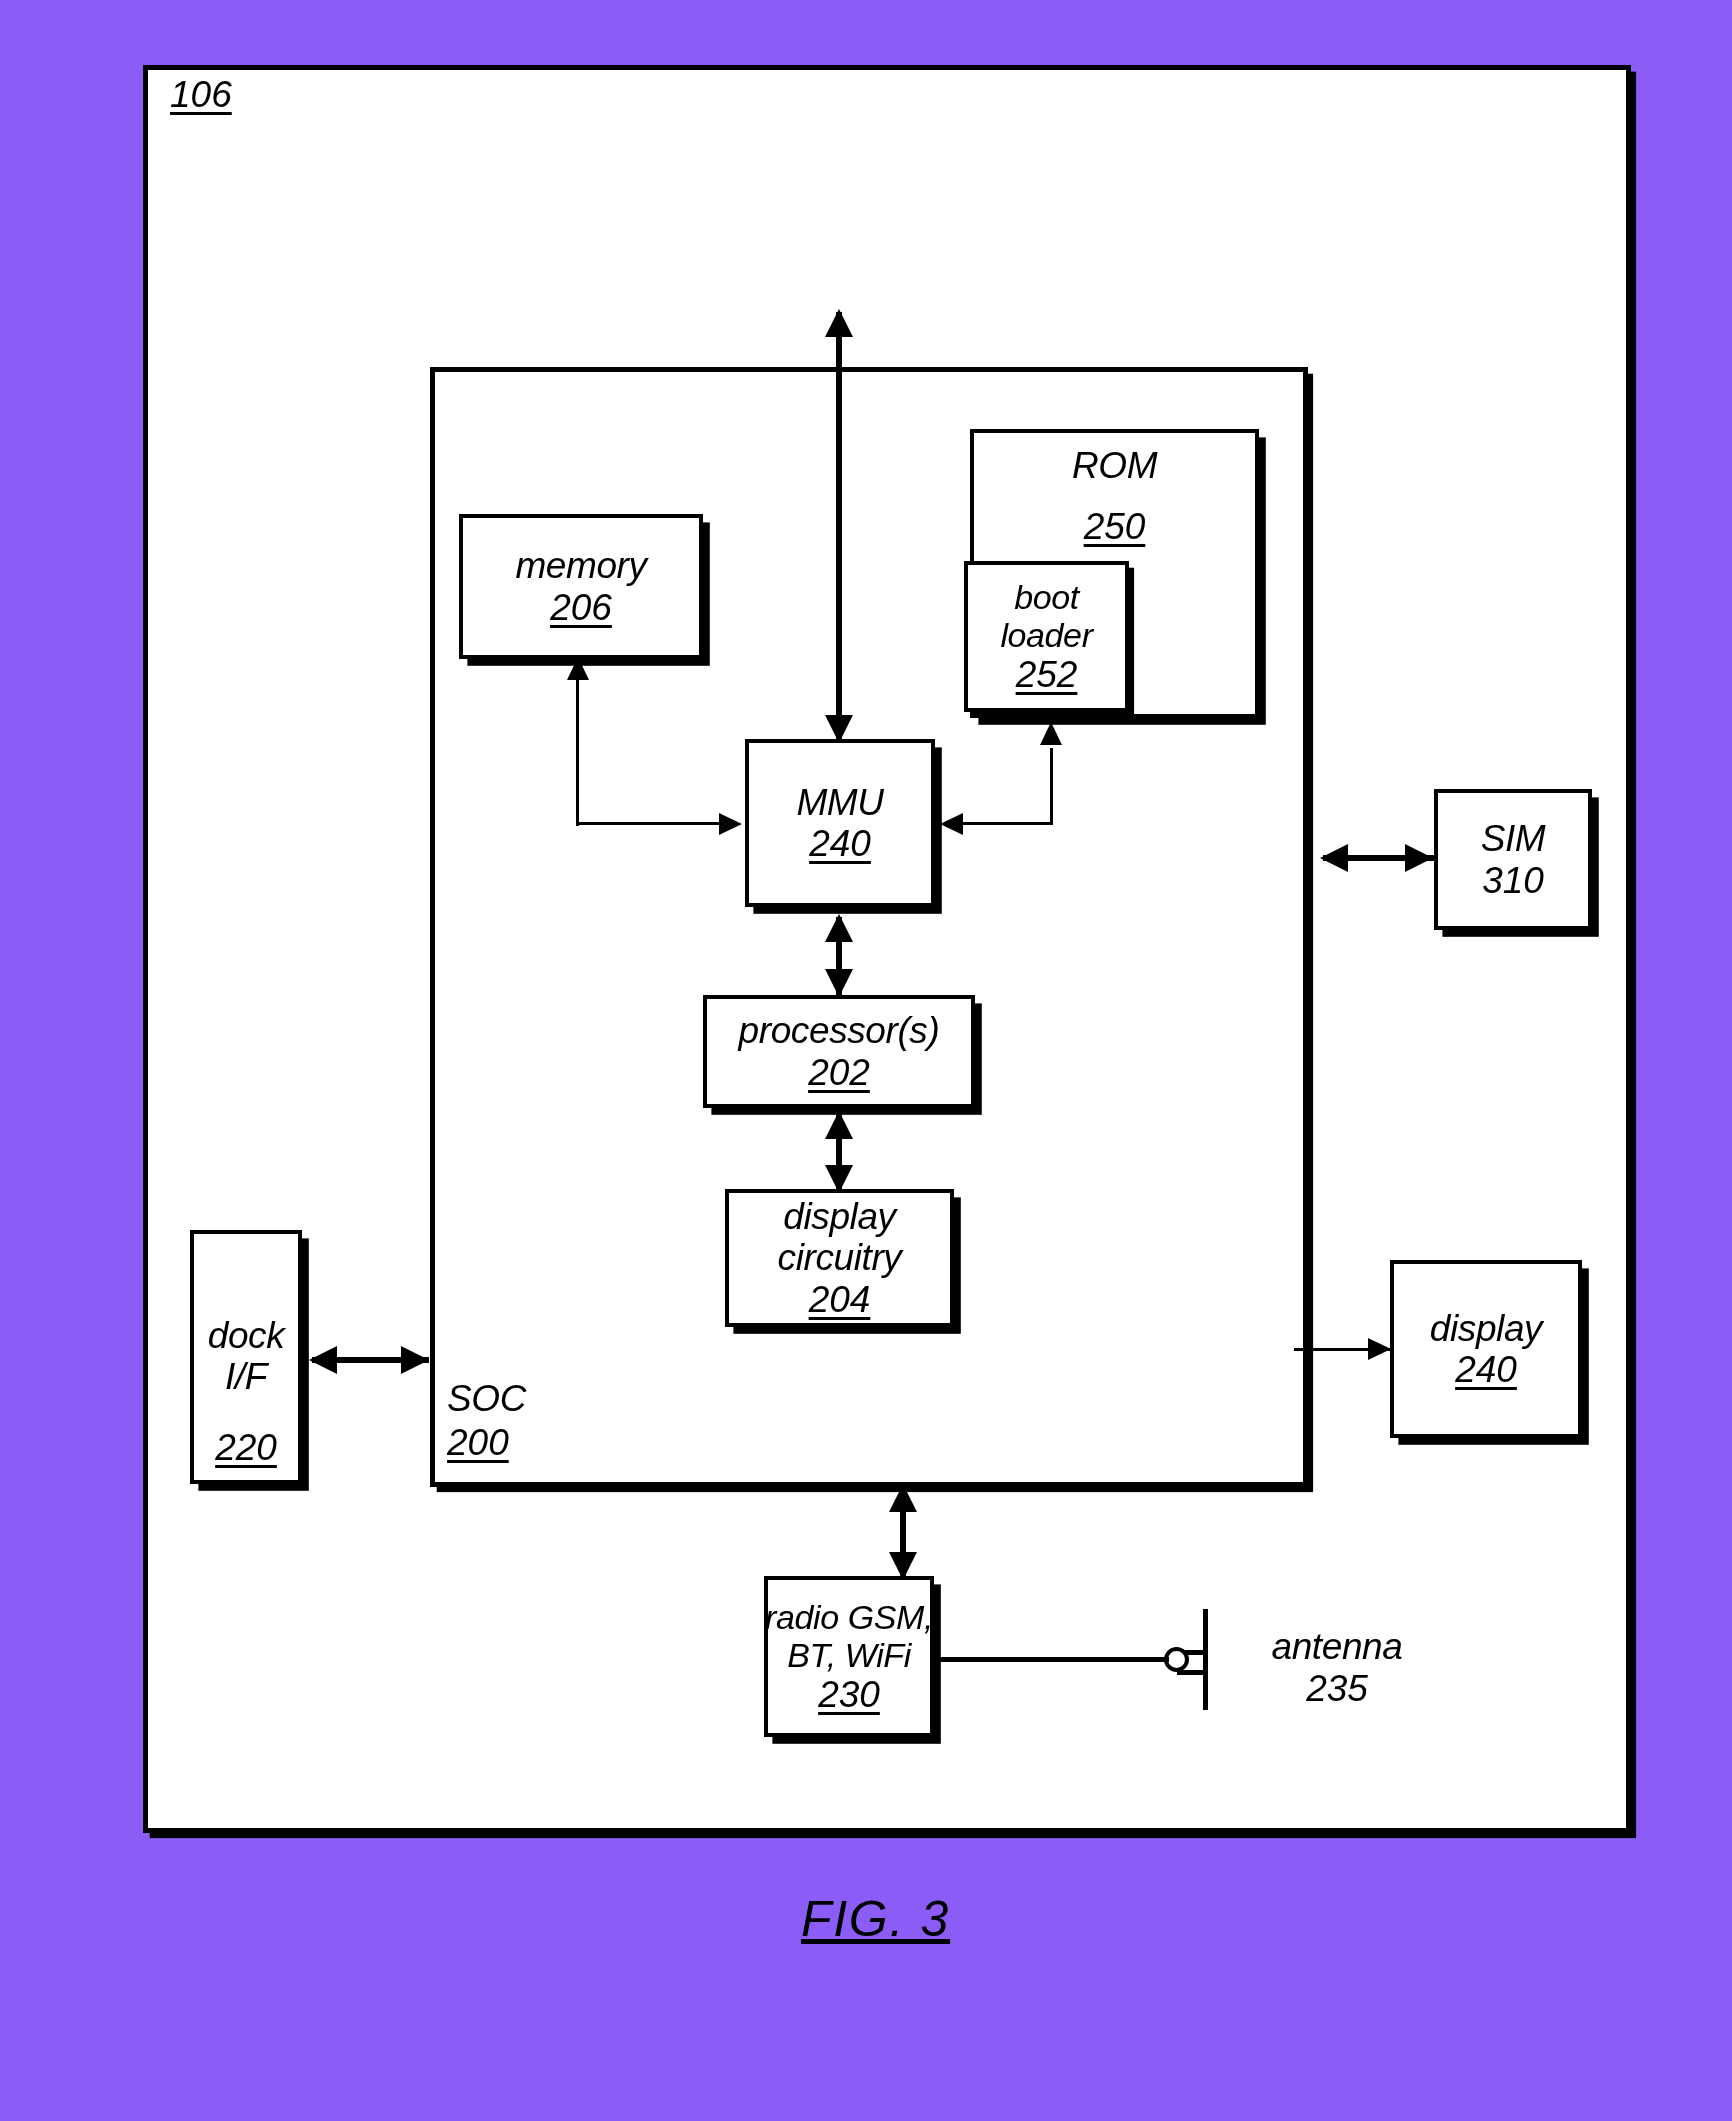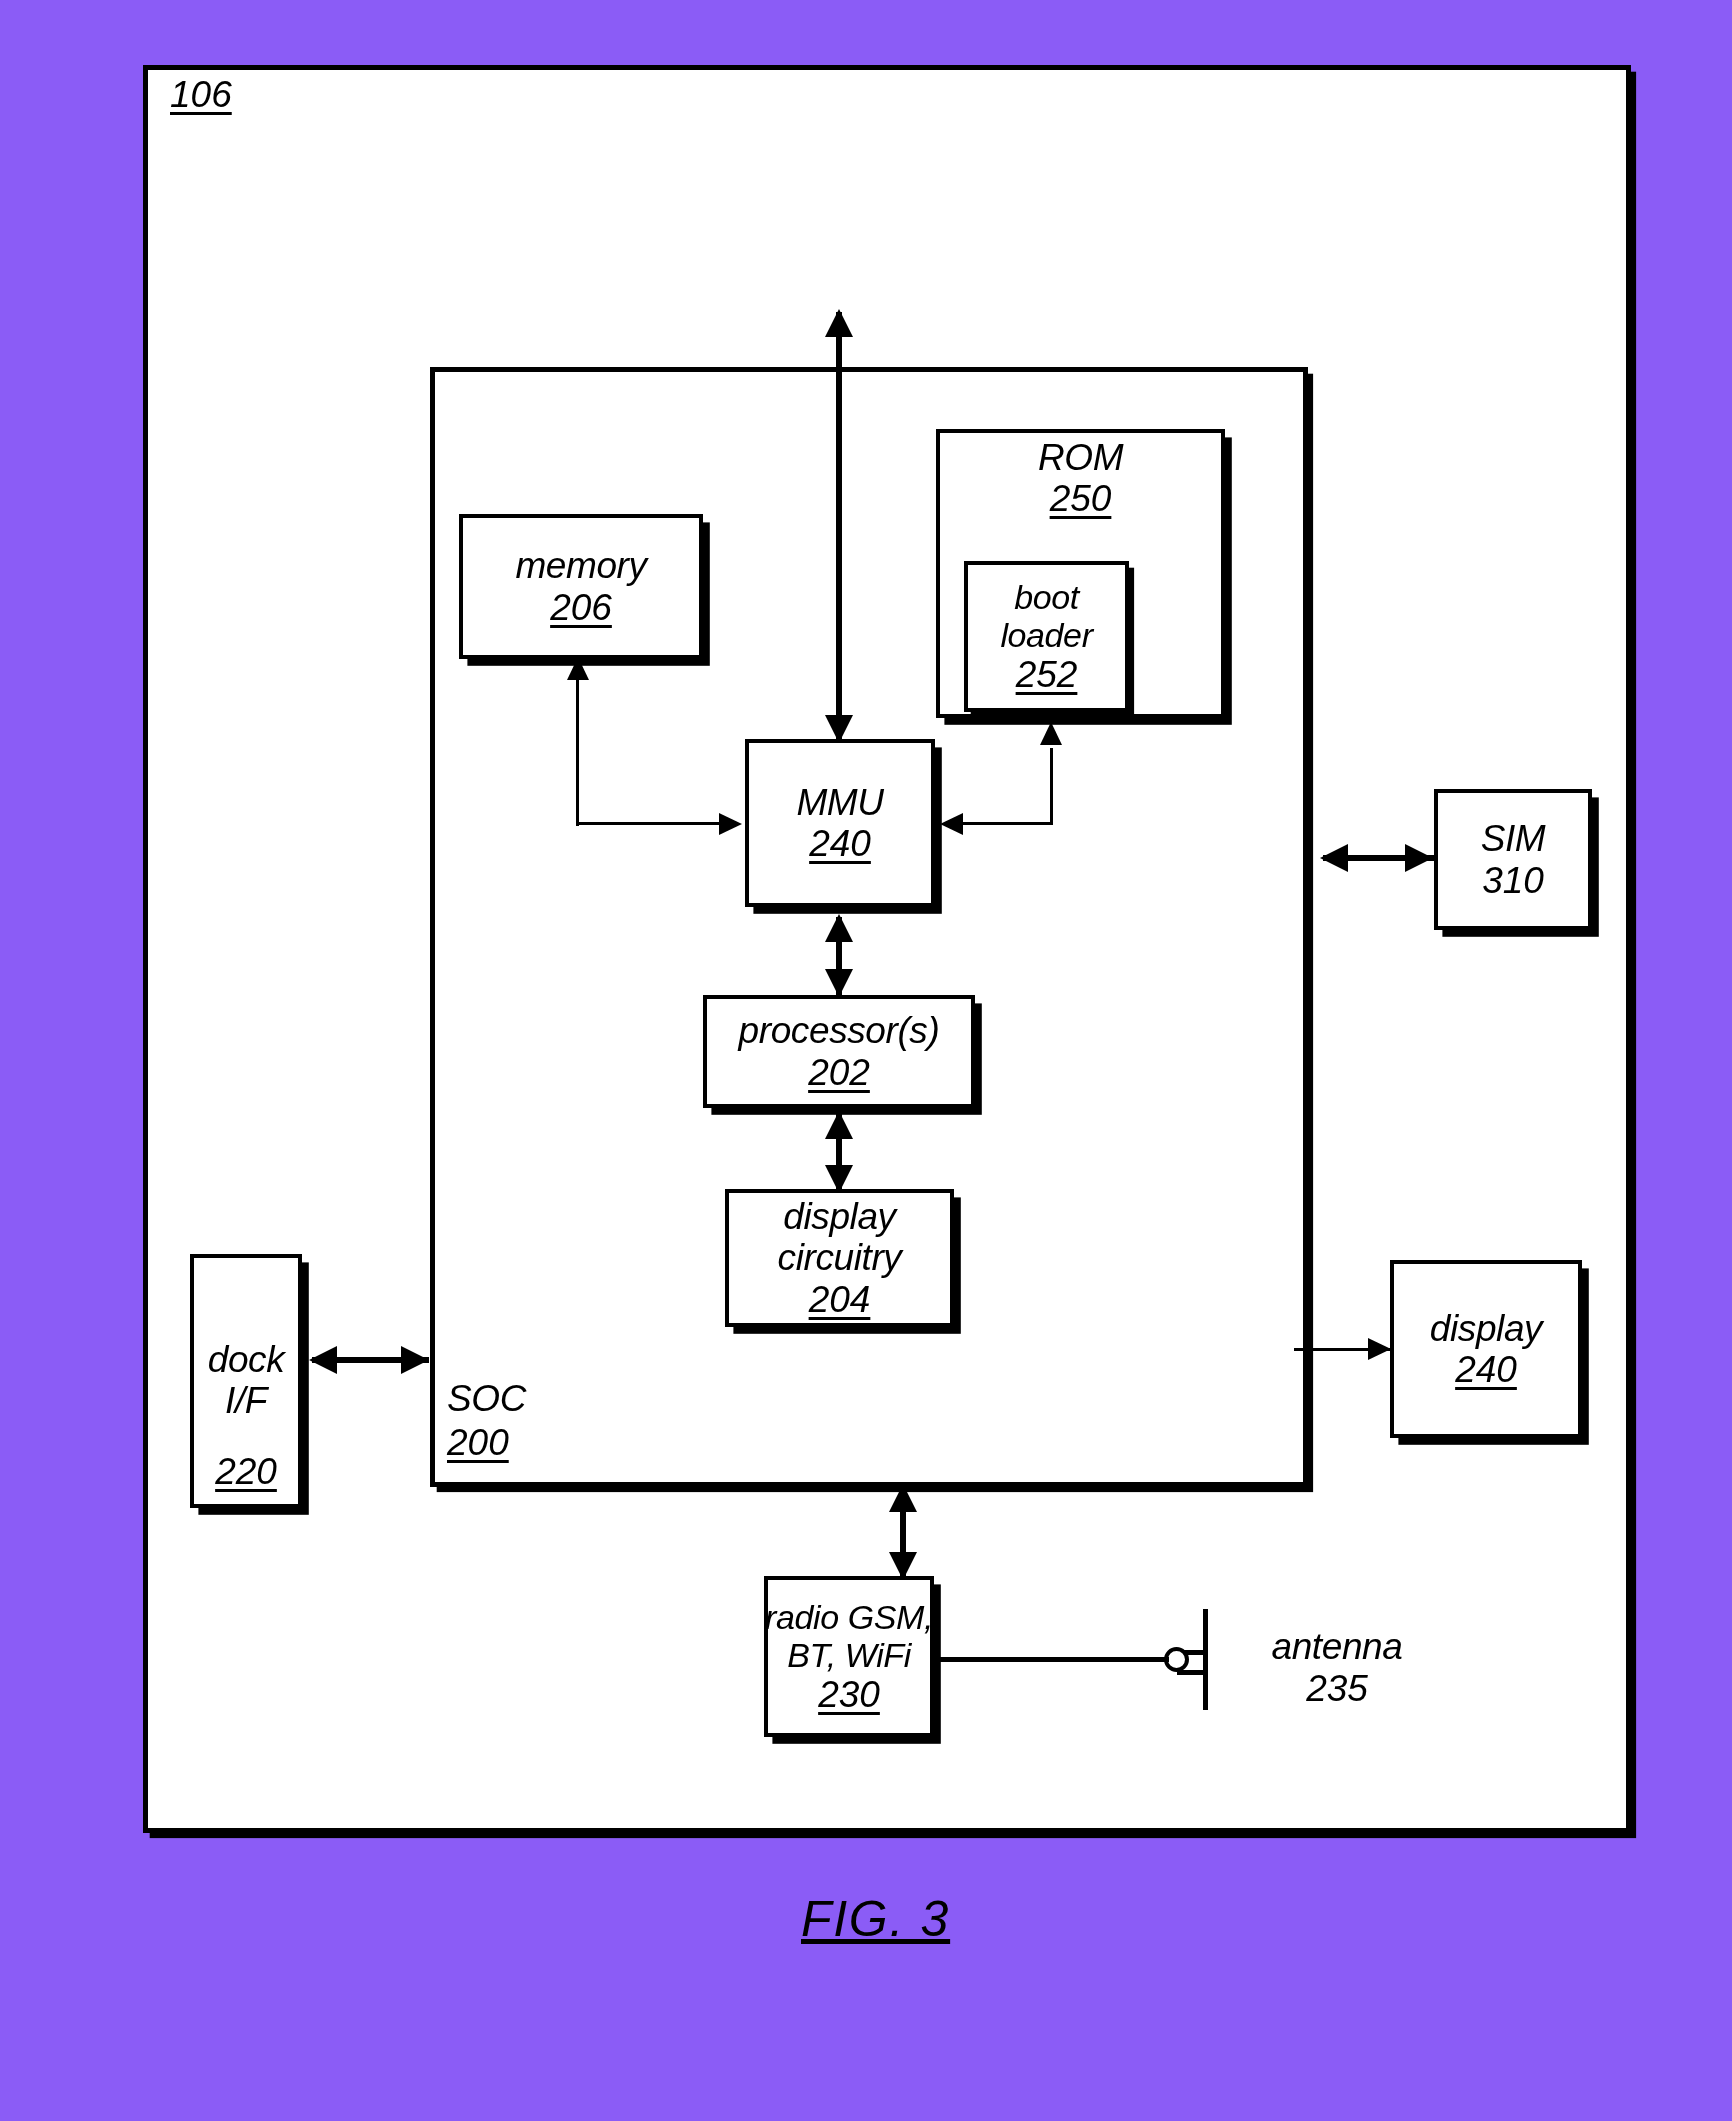--- a/index.html
+++ b/index.html
@@ -149,21 +149,21 @@
   <div class="reftext underlined" style="left:170px; top:74px;">106</div>
 
   <div class="frame-soc" style="left:430px; top:367px; width:878px; height:1120px;"></div>
 
   <div class="abs" style="left:447px; top:1378px; width:193px; text-align:left;">
     <div class="label">SOC</div>
     <div class="num" style="display:inline-block; margin-top:1.7px;">200</div>
   </div>
 
 
-  <div class="node" style="left:936px; top:429px; width:289px; height:289px; justify-content:flex-start; padding-top:4px;">
+  <div class="node" style="left:970px; top:429px; width:289px; height:289px; justify-content:flex-start; padding-top:12px;gap:20px;">
     <div class="label">ROM</div>
     <div class="num">250</div>
   </div>
 
   <div class="node" style="left:964px; top:561px; width:165px; height:151px; box-shadow:5.9px 5.9px 0 -0.8px #000;">
     <div class="label small">boot</div>
     <div class="label small">loader</div>
     <div class="num">252</div>
   </div>
 
@@ -181,21 +181,21 @@
     <div class="label">processor(s)</div>
     <div class="num">202</div>
   </div>
 
   <div class="node" style="left:725px; top:1189px; width:229px; height:138px;">
     <div class="label">display</div>
     <div class="label">circuitry</div>
     <div class="num">204</div>
   </div>
 
-  <div class="node" style="left:190px; top:1230px; width:112px; height:254px; justify-content:space-between; padding:81px 0 11.7px 0;margin-top:24px;">
+  <div class="node" style="left:190px; top:1230px; width:112px; height:254px; justify-content:space-between; padding:81px 0 11.7px 0;">
     <div style="display:flex;flex-direction:column;align-items:center;">
       <div class="label">dock</div>
       <div class="label">I/F</div>
     </div>
     <div class="num">220</div>
   </div>
 
   <div class="node" style="left:1434px; top:789px; width:158px; height:141px;">
     <div class="label">SIM</div>
     <div class="num plainnum">310</div>

